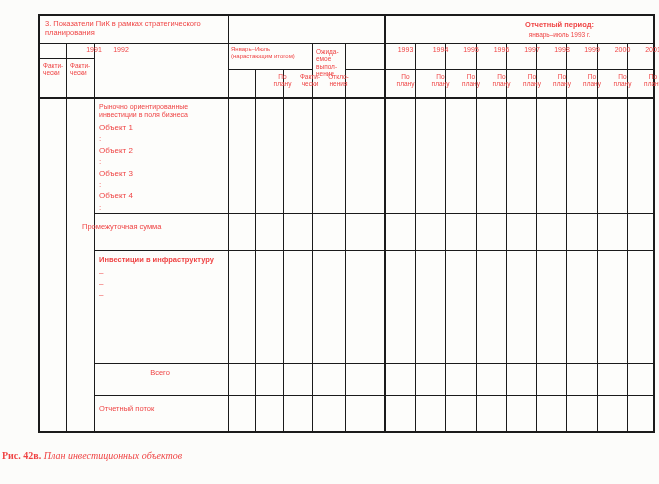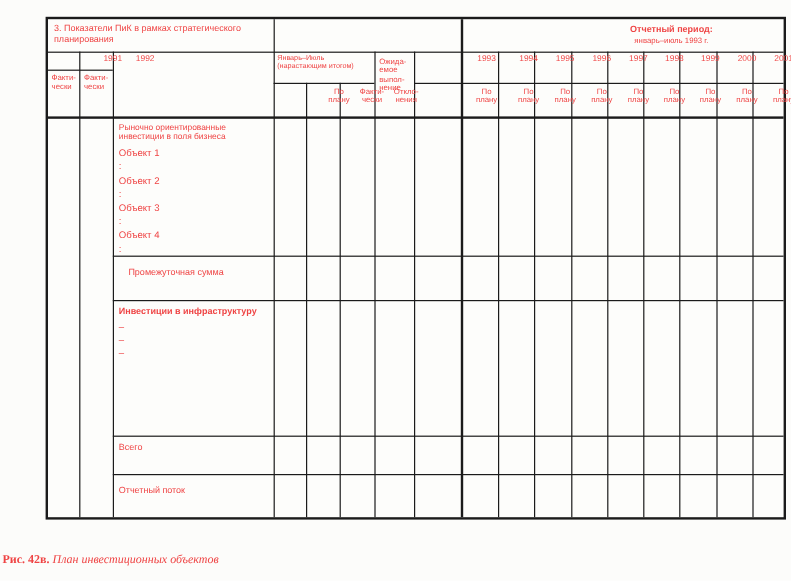--- a/index.html
+++ b/index.html
@@ -10,21 +10,21 @@
   .table{
     position:absolute;left:38px;top:14px;width:617px;height:419px;
     border:2px solid #1b1b1b;box-sizing:border-box;background:#fdfdfb;
   }
   .vl{position:absolute;width:1px;background:#1b1b1b;}
   .vl.thick{width:2px;}
   .hl{position:absolute;height:1px;background:#1b1b1b;}
   .hl.thick{height:2px;}
   .txt{position:absolute;white-space:pre-line;line-height:1.15;}
   .ctr{text-align:center;margin-left:41px;}
-  .cap{position:absolute;left:2px;top:461px;font-size:10px;}
+  .cap{position:absolute;left:2px;top:450px;font-size:10px;}
   .cap-b{font-weight:bold;font-family:"Liberation Serif",serif;}
   .cap-i{font-style:italic;font-family:"Liberation Serif",serif;}
   .f6{font-size:6px;}
   .f65{font-size:6.5px;}
   .f7{font-size:7px;}
   .f75{font-size:7.5px;}
   .f8{font-size:8px;}
 </style>
 </head>
 <body>
@@ -122,28 +122,28 @@
     <div class="txt f7" style="left:59px;top:87px;width:122px;">Рыночно ориентированные инвестиции в поля бизнеса</div>
     <div class="txt f8" style="left:59px;top:106px;width:122px;line-height:11.4px;">Объект 1
 :
 Объект 2
 :
 Объект 3
 :
 Объект 4
 :</div>
 
-    <div class="txt f75" style="left:67px;top:207px;width:122px;">Промежуточная сумма</div>
+    <div class="txt f75" style="left:42px;top:207px;width:122px;">Промежуточная сумма</div>
 
     <div class="txt f75" style="left:59px;top:240px;width:125px;font-weight:bold;">Инвестиции в инфраструктуру</div>
     <div class="txt f8" style="left:59px;top:251px;width:122px;line-height:11px;">–
 –
 –</div>
 
-    <div class="txt f75" style="left:59px;top:353px;width:122px;">Всего</div>
+    <div class="txt f75" style="left:59px;top:353px;width:122px;text-align:center;">Всего</div>
 
     <div class="txt f75" style="left:59px;top:389px;width:122px;">Отчетный поток</div>
 
   </div>
 
   <div class="cap">
     <span class="cap-b">Рис. 42в.</span><span class="cap-i"> План инвестиционных объектов</span>
   </div>
 </div>
 

